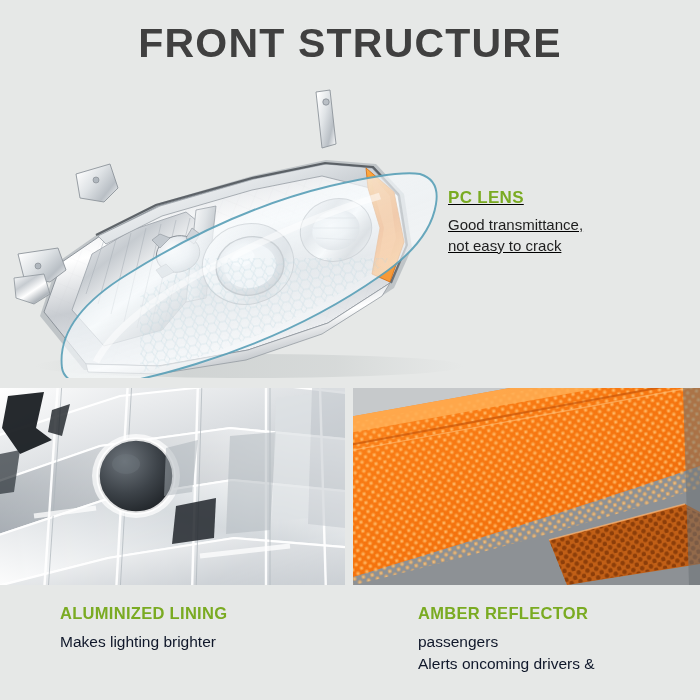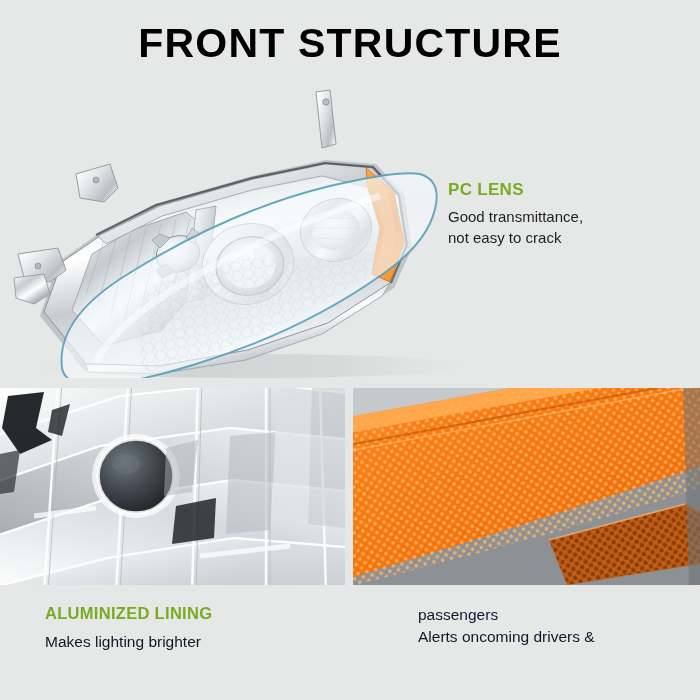--- a/index.html
+++ b/index.html
@@ -28,41 +28,42 @@
   
   .title {
     position: absolute;
     left: 0;
     top: 20px;
     width: 700px;
     text-align: center;
     font-size: 41px;
     font-weight: bold;
     letter-spacing: 1.2px;
-    color: #000000;
+    color: #404040;
     font-family: "Liberation Sans", sans-serif;
   }
 
   
   .hero {
     position: absolute;
     left: 0;
     top: 78px;
     width: 700px;
     height: 300px;
   }
 
   .hero-svg { position: absolute; left: 0; top: 0; }
 
   
   .callout {
     position: absolute;
     left: 448px;
-    top: 180px;
+    top: 188px;
     width: 230px;
+    text-decoration: underline;
   }
   .callout-title {
     font-size: 17px;
     font-weight: bold;
     color: #7aab22;
     letter-spacing: 0.3px;
     margin-bottom: 7px;
   }
   .callout-body {
     font-size: 15px;
@@ -87,21 +88,21 @@
   }
   .photo.left  { left: 0px;   width: 345px; }
   .photo.right { left: 353px; width: 347px; }
   .photo svg { display: block; }
 
   
   .caption {
     position: absolute;
     top: 604px;
   }
-  .caption.left  { left: 45px;  width: 290px; }
+  .caption.left  { left: 60px;  width: 290px; }
   .caption.right { left: 418px; width: 270px; }
 
   .cap-title {
     font-size: 16.5px;
     font-weight: bold;
     color: #7aab22;
     letter-spacing: 0.3px;
     margin-bottom: 8px;
   }
   .cap-body {
@@ -453,19 +454,20 @@
   </div>
 
   <div class="caption left">
     <div class="cap-title">ALUMINIZED LINING</div>
     <div class="cap-body">
       <div>Makes lighting brighter</div>
     </div>
   </div>
 
   <div class="caption right">
+    <div class="cap-title">AMBER REFLECTOR</div>
     <div class="cap-body">
       <div>passengers</div>
       <div>Alerts oncoming drivers &amp;</div>
     </div>
   </div>
 
 </div>
 
 </body></html>

